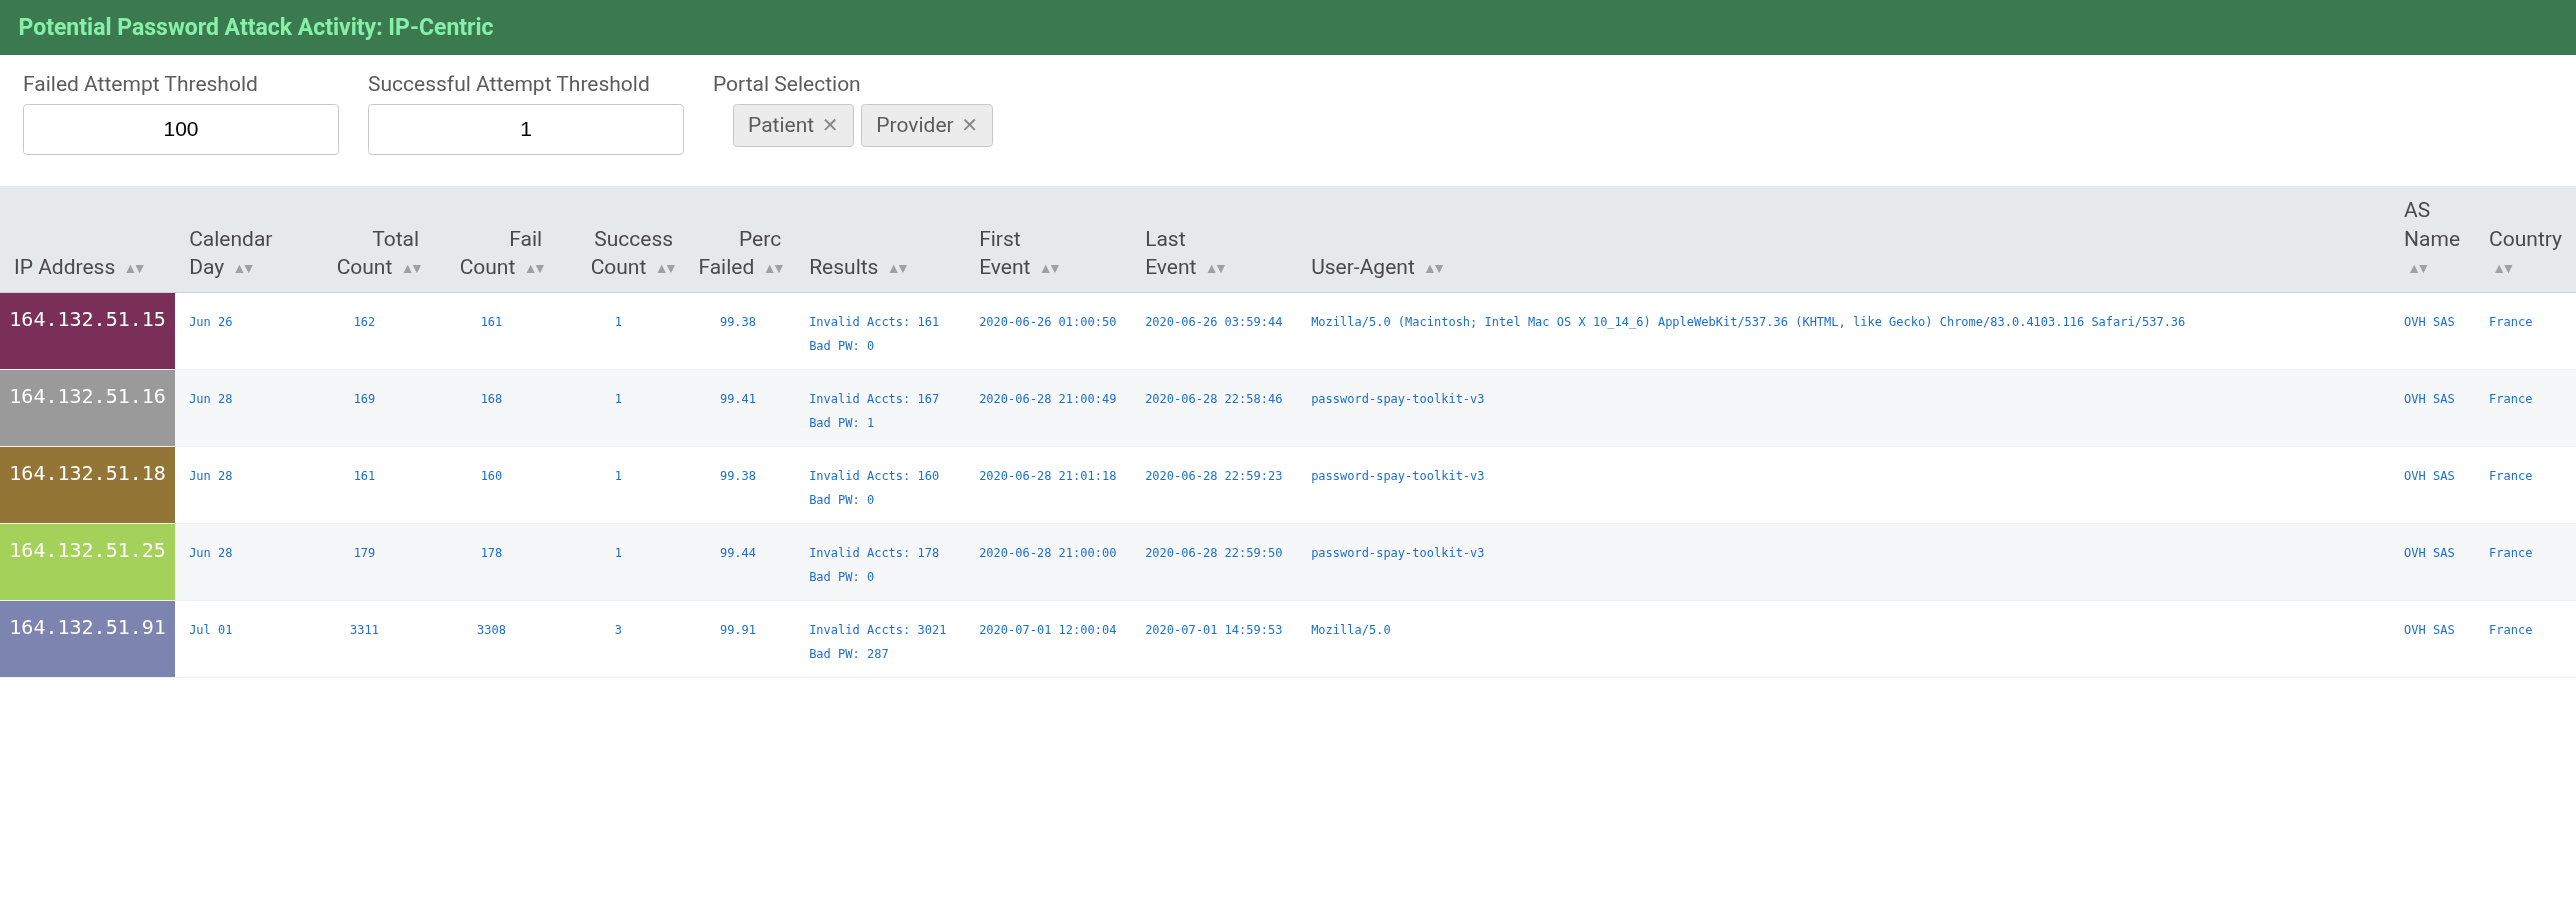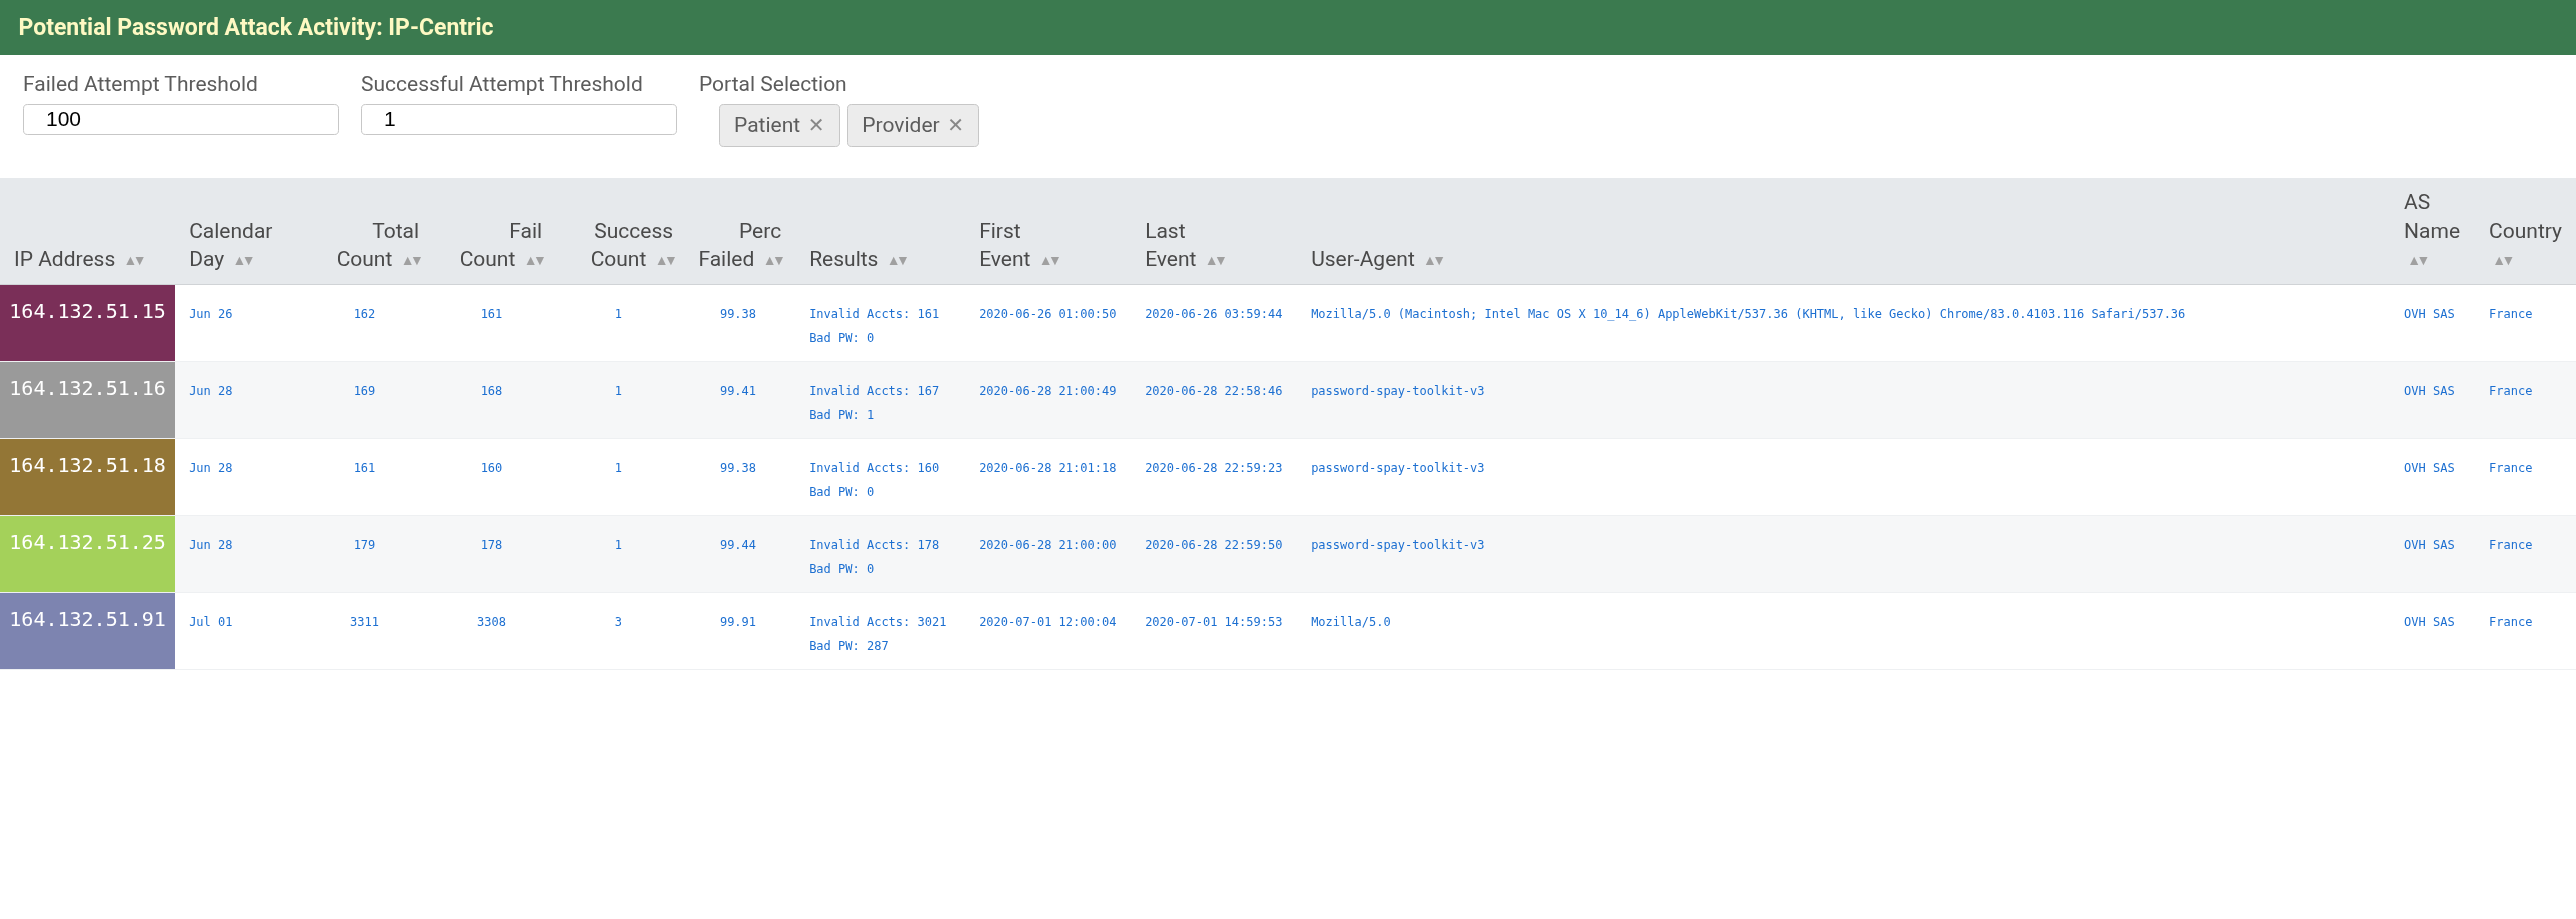--- a/index.html
+++ b/index.html
@@ -4,41 +4,42 @@
   <style>
     * { box-sizing: border-box; margin: 0; padding: 0; }
     body {
       font-family: -apple-system, BlinkMacSystemFont, "Segoe UI", Roboto, Helvetica, Arial, sans-serif;
       background: #ffffff;
       color: #3c3c3c;
       font-size: 21.6px;
     }
     .panel-header {
       background: #3b7a4f;
-      color: #fef9c3;
+      color: #86efac;
       font-weight: 700;
       padding: 14px 18.5px;
       font-size: 23px;
     }
     .filters {
       display: flex;
-      gap: 22px;
+      gap: 29px;
       padding: 17px 23px 31px 23px;
       align-items: flex-start;
     }
     .filter-group { display: flex; flex-direction: column; gap: 7.7px; }
     .filter-label { color: #5c5c5c; font-size: 21px; }
     .filter-input {
-      height: 31px;
+      height: 51px;
       border: 0.8px solid #c7c7c7;
       border-radius: 4.6px;
-      padding: 0 22px;
+      padding: 0 16px;
       font-size: 21px;
       width: 316px;
       background: #ffffff;
+      text-align: center;
     }
     .chip-row { display: flex; gap: 7.7px; padding-left: 20px; }
     .chip {
       display: inline-flex;
       align-items: center;
       gap: 7.7px;
       height: 43px;
       padding: 0 14px;
       border: 0.8px solid #c7c7c7;
       border-radius: 4.6px;

